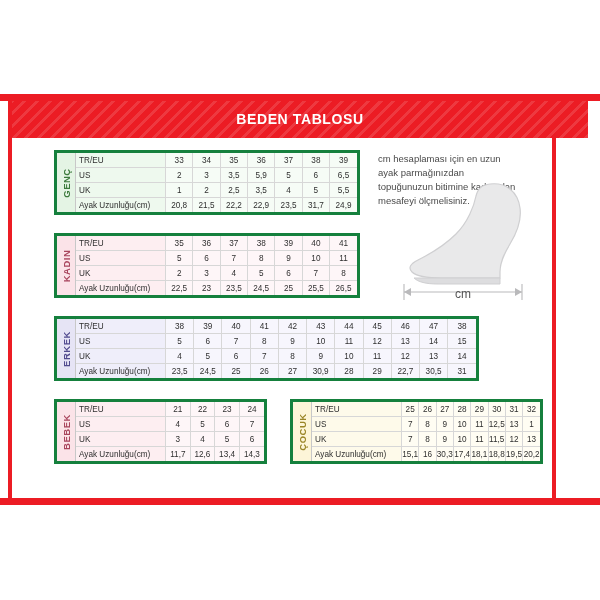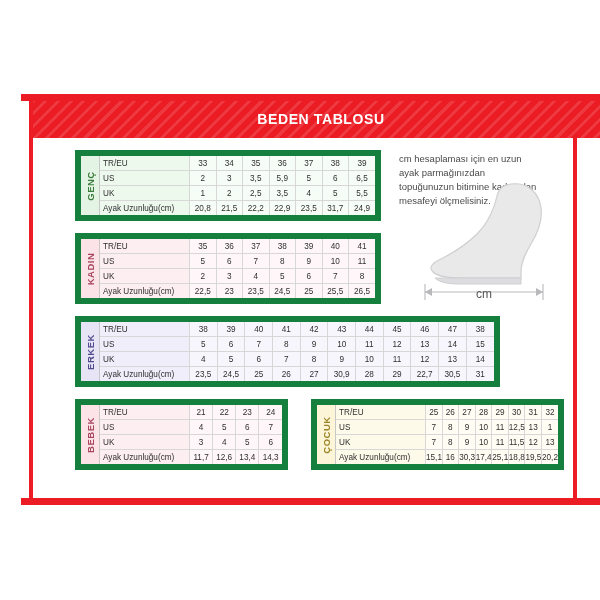--- a/index.html
+++ b/index.html
@@ -11,21 +11,20 @@
     width: 600px;
     height: 600px;
     font-family: "Liberation Sans", sans-serif;
     overflow: hidden;
   }
   .page {
     position: relative;
     width: 564px;
     height: 600px;
     background: #ffffff;
-    margin-left: 21px;
   }
   
   .frame-top {
     position: absolute;
     left: 0; top: 94px;
     width: 600px; height: 7px;
     background: #ec1c24;
   }
   .frame-bottom {
     position: absolute;
@@ -72,21 +71,21 @@
     text-align: center;
     color: #ffffff;
     font-size: 14px;
     font-weight: bold;
     letter-spacing: 0.6px;
   }
 
   
   .tbl {
     position: absolute;
-    border: 6px solid #15803d;
+    border: 3px solid #15803d;
     box-sizing: border-box;
     display: flex;
     background: #14532d;
   }
   .tbl .side {
     width: 19px;
     flex: 0 0 19px;
     position: relative;
     border-right: 1px solid #c8c8c8;
     box-sizing: border-box;
@@ -434,21 +433,21 @@
             <td>11,5</td>
             <td>12</td>
             <td>13</td>
           </tr>
           <tr>
             <td class="lbl">Ayak Uzunluğu(cm)</td>
             <td>15,1</td>
             <td>16</td>
             <td>30,3</td>
             <td>17,4</td>
-            <td>25,1</td>
+            <td>18,1</td>
             <td>18,8</td>
             <td>19,5</td>
             <td>20,2</td>
           </tr>
         </tbody>
       </table>
   </div>
 
   <div class="note">cm hesaplaması için en uzun ayak parmağınızdan topuğunuzun bitimine kadar olan mesafeyi ölçmelisiniz.</div>
 

